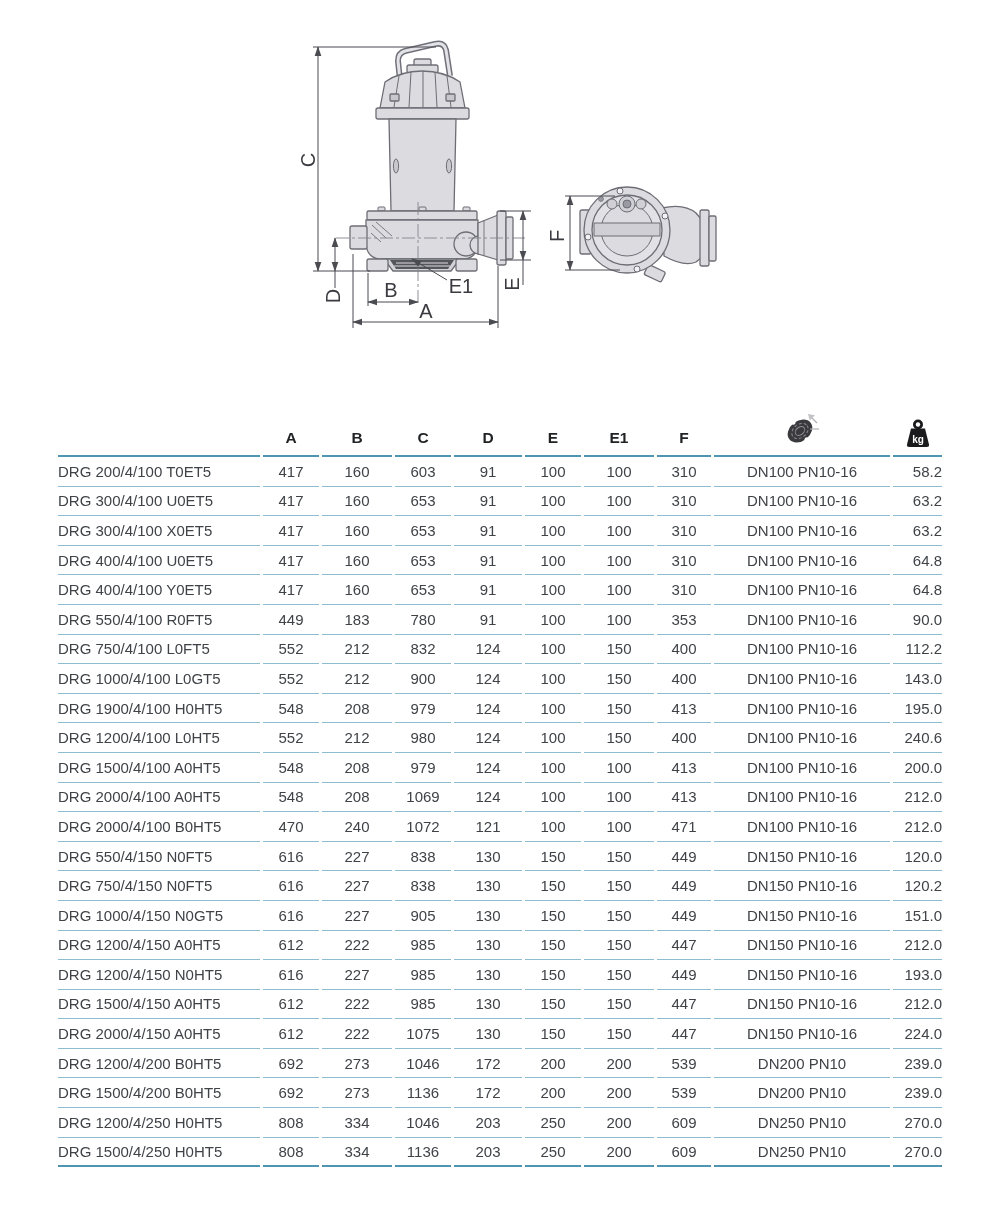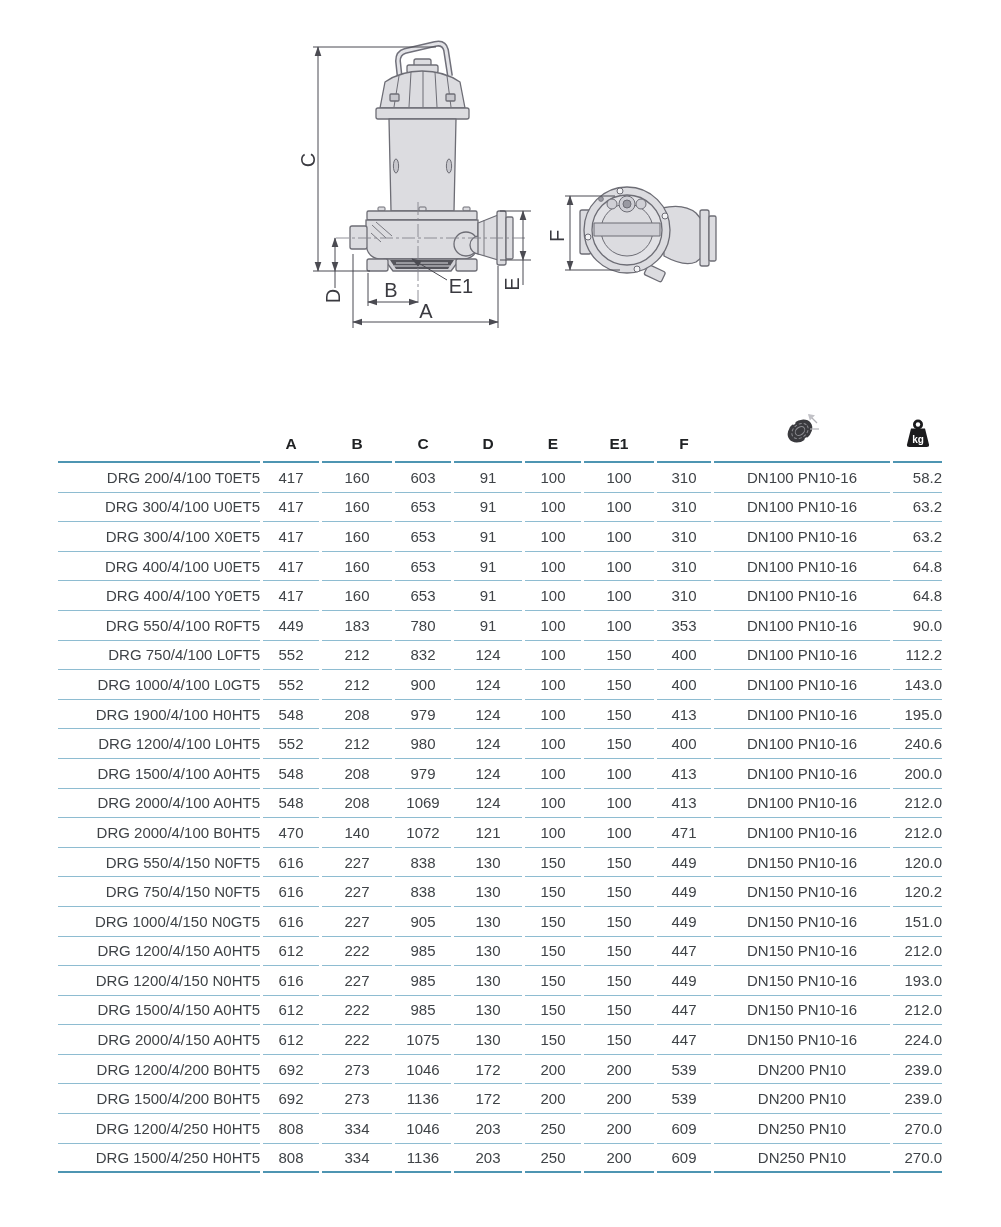--- a/index.html
+++ b/index.html
@@ -16,23 +16,23 @@
   table.dims th,table.dims td{
     padding:0;margin:0;box-sizing:border-box;white-space:nowrap;
     font-size:15px;color:#3f4347;height:29.6px;vertical-align:middle;
     border-bottom:1.5px solid #8ebcd1;
   }
   table.dims thead th{
     height:42px;border-bottom:2px solid #4e95b2;
     font-size:15.5px;font-weight:bold;color:#202224;
     vertical-align:bottom;padding-bottom:8px;text-align:center;
   }
-  table.dims thead th.iconcell{padding-bottom:9px;}
+  table.dims thead th.iconcell{padding-bottom:3px;}
   table.dims tbody tr:last-child td{border-bottom:2px solid #ec4899;border-bottom-color:#4e95b2;}
-  td.c0{text-align:right;}
+  td.c0{text-align:left;}
   td.c1,td.c2,td.c3,td.c4,td.c5,td.c6,td.c7,td.c8{text-align:center;}
   td.c9{text-align:right;padding-top:7px;}
   th.h0{text-align:left;}
   th.h9{text-align:right;}
   svg text{font-family:"Liberation Sans",sans-serif;}
 </style>
 </head>
 <body>
 
 <div class="page">
@@ -346,21 +346,21 @@
           <td class="c4">124</td>
           <td class="c5">100</td>
           <td class="c6">100</td>
           <td class="c7">413</td>
           <td class="c8">DN100 PN10-16</td>
           <td class="c9">212.0</td>
         </tr>
         <tr>
           <td class="c0">DRG 2000/4/100 B0HT5</td>
           <td class="c1">470</td>
-          <td class="c2">140</td>
+          <td class="c2">240</td>
           <td class="c3">1072</td>
           <td class="c4">121</td>
           <td class="c5">100</td>
           <td class="c6">100</td>
           <td class="c7">471</td>
           <td class="c8">DN100 PN10-16</td>
           <td class="c9">212.0</td>
         </tr>
         <tr>
           <td class="c0">DRG 550/4/150 N0FT5</td>

